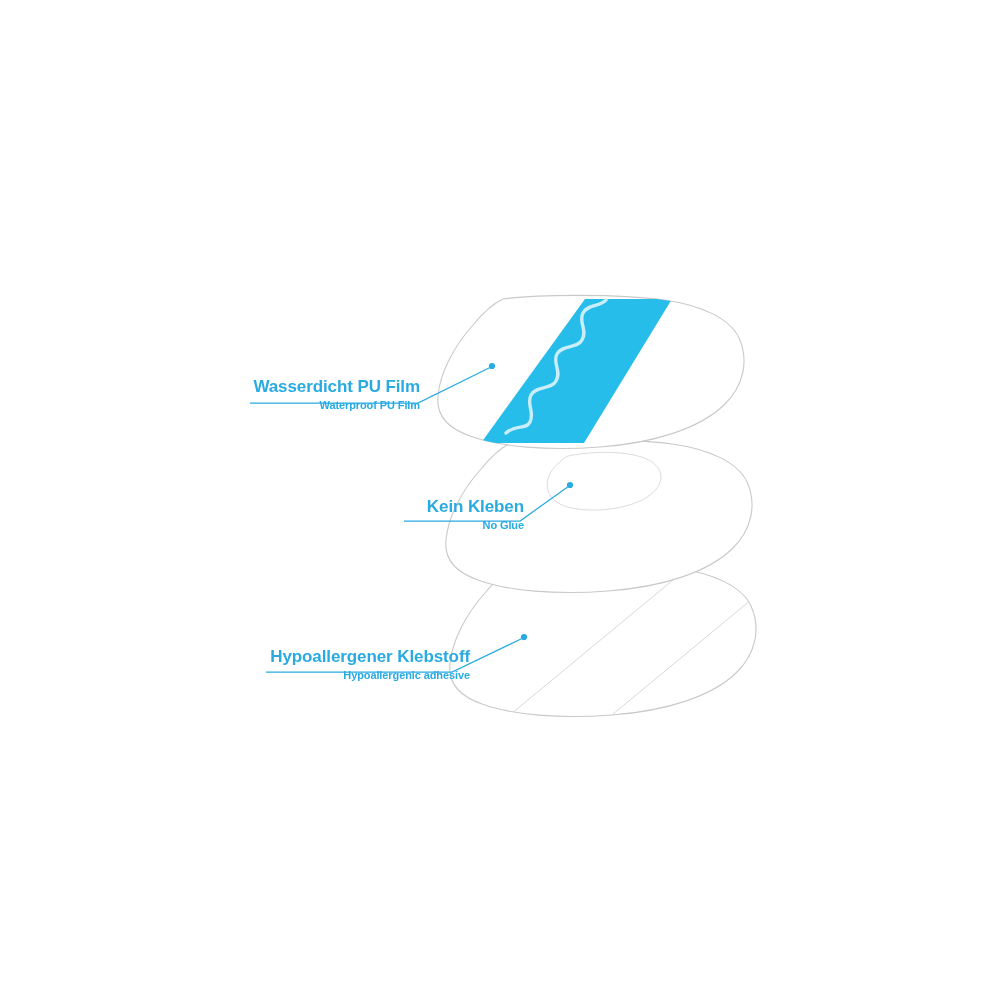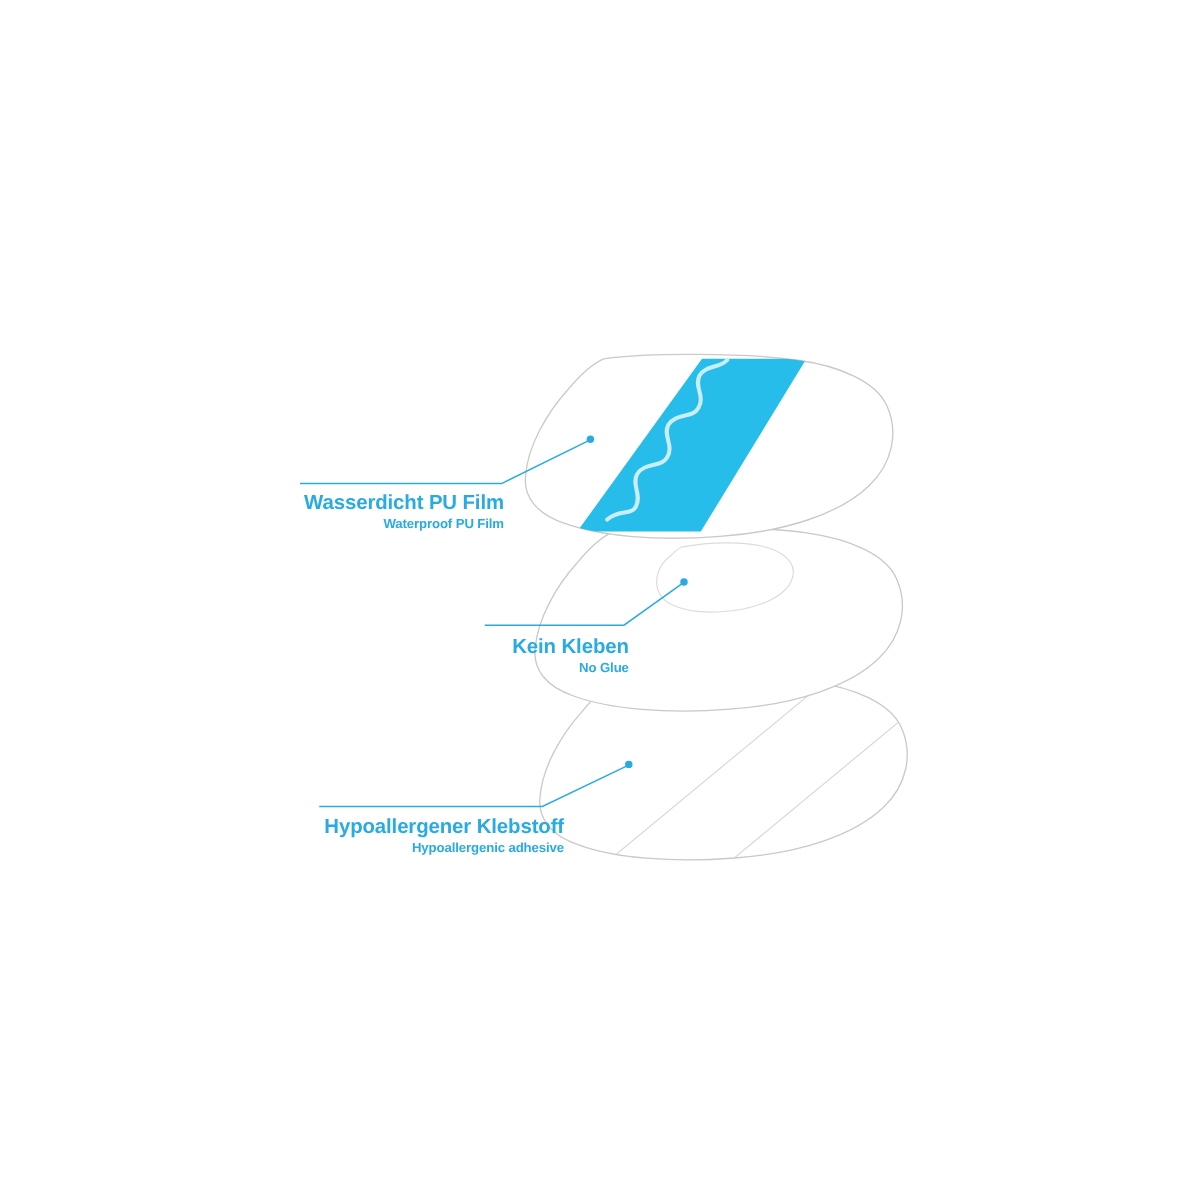--- a/index.html
+++ b/index.html
@@ -13,21 +13,20 @@
   #diagram{position:absolute;left:0;top:0;width:1000px;height:1000px;}
   .lbl{
     position:absolute;
     color:#29abe2;
     font-family:"Liberation Sans", sans-serif;
     font-weight:600;
     white-space:nowrap;
     line-height:1.28;
     letter-spacing:-0.1px;
     text-rendering:optimizeLegibility;
-    margin-top:32px;
   }
   .lbl .de{display:block;font-size:17px;}
   .lbl .en{display:block;font-size:11px;}
   .lbl.r{text-align:right;}
   #l1{left:240px;top:376px;width:180px;}
   #l2{left:400px;top:496px;width:124px;}
   #l3{left:258px;top:646px;width:212px;}
 </style>
 </head>
 <body>

